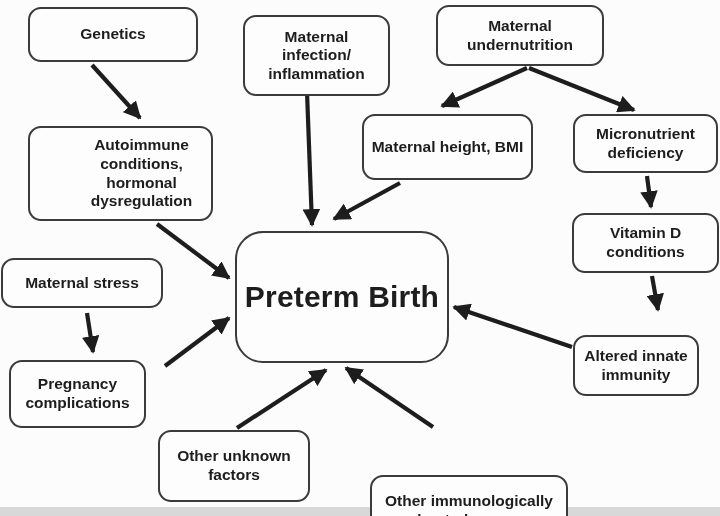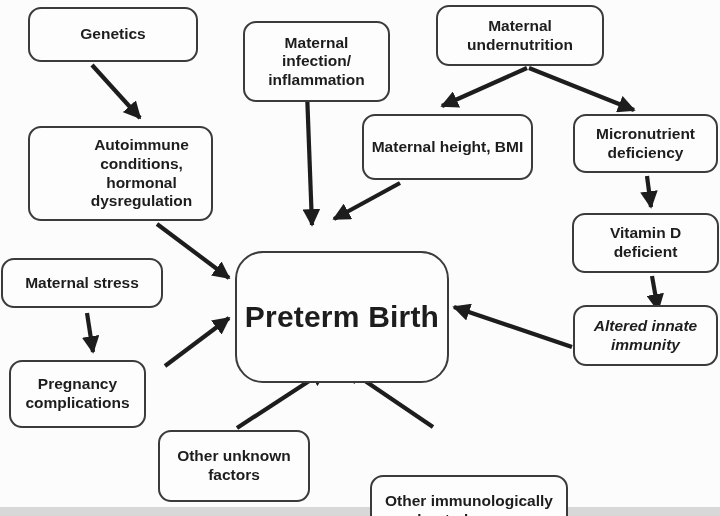--- a/index.html
+++ b/index.html
@@ -37,21 +37,20 @@
     line-height: 1.2;
     white-space: pre-line;
     padding: 2px 6px;
     z-index: 3;
   }
   .node-central {
     font-size: 30px;
     border-radius: 28px;
     border-width: 2.5px;
     letter-spacing: 0.2px;
-    margin-top: 20px;
   }
   #scan-band {
     position: absolute;
     left: 0;
     right: 0;
     bottom: 0;
     height: 9px;
     background: #d8d8d8;
     z-index: 1;
   }
@@ -79,21 +78,21 @@
       <line x1="87" y1="313" x2="93" y2="352" stroke="#1d1d1d" stroke-width="4.2" marker-end="url(#ah)"></line>
       <line x1="165" y1="366" x2="229" y2="318" stroke="#1d1d1d" stroke-width="4.2" marker-end="url(#ah)"></line>
       <line x1="237" y1="428" x2="326" y2="370" stroke="#1d1d1d" stroke-width="4.2" marker-end="url(#ah)"></line>
       <line x1="433" y1="427" x2="346" y2="368" stroke="#1d1d1d" stroke-width="4.2" marker-end="url(#ah)"></line>
     </svg>
 
   <div class="node" style="left:28px; top:7px; width:170px; height:55px;">
     <span>Genetics</span>
   </div>
 
-  <div class="node" style="left:243px; top:21px; width:147px; height:81px;">
+  <div class="node" style="left:243px; top:15px; width:147px; height:81px;">
     <span>Maternal
 infection/
 inflammation</span>
   </div>
 
   <div class="node" style="left:436px; top:5px; width:168px; height:61px;">
     <span>Maternal undernutrition</span>
   </div>
 
   <div class="node" style="left:28px; top:126px; width:185px; height:95px;padding-left:48px;">
@@ -106,32 +105,32 @@
     <span>Maternal height, BMI</span>
   </div>
 
   <div class="node" style="left:573px; top:114px; width:145px; height:59px;">
     <span>Micronutrient
 deficiency</span>
   </div>
 
   <div class="node" style="left:572px; top:213px; width:147px; height:60px;">
     <span>Vitamin D
-deficient</span>
+conditions</span>
   </div>
 
   <div class="node" style="left:1px; top:258px; width:162px; height:50px;text-align:right;">
     <span>Maternal stress</span>
   </div>
 
   <div class="node node-central" style="left:235px; top:231px; width:214px; height:132px;">
     <span>Preterm Birth</span>
   </div>
 
-  <div class="node" style="left:573px; top:305px; width:145px; height:61px;font-style:italic;">
+  <div class="node" style="left:573px; top:335px; width:126px; height:61px;">
     <span>Altered innate
 immunity</span>
   </div>
 
   <div class="node" style="left:9px; top:360px; width:137px; height:68px;">
     <span>Pregnancy
 complications</span>
   </div>
 
   <div class="node" style="left:158px; top:430px; width:152px; height:72px;">

